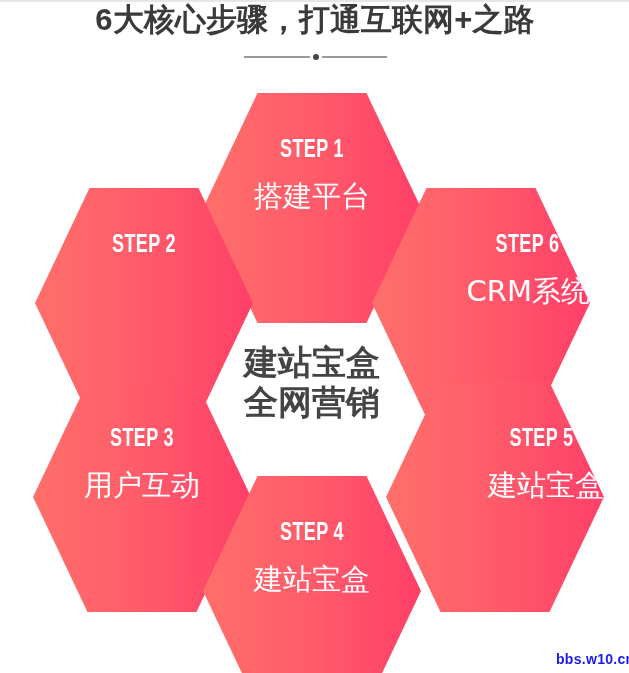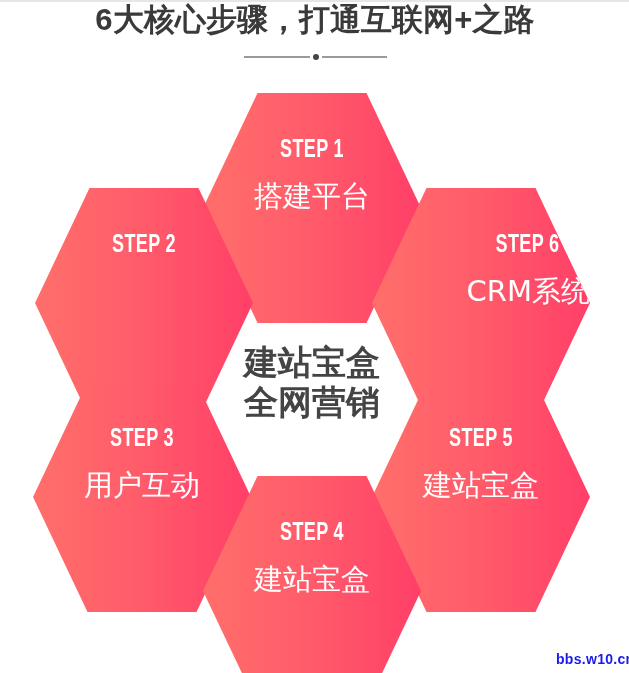--- a/index.html
+++ b/index.html
@@ -133,21 +133,21 @@
 <div class="hex" style="left:372px; top:188px;text-align:right;">
   <div class="step">STEP 6</div>
   <div class="label">CRM系统</div>
 </div>
 
 <div class="hex" style="left:33px; top:382px;">
   <div class="step">STEP 3</div>
   <div class="label">用户互动</div>
 </div>
 
-<div class="hex" style="left:372px; top:382px;">
+<div class="hex" style="left:386px; top:382px;text-align:right;">
   <div class="step">STEP 5</div>
   <div class="label">建站宝盒</div>
 </div>
 
 <div class="hex" style="left:203px; top:476px;">
   <div class="step">STEP 4</div>
   <div class="label">建站宝盒</div>
 </div>
 
 <div class="center-text">

